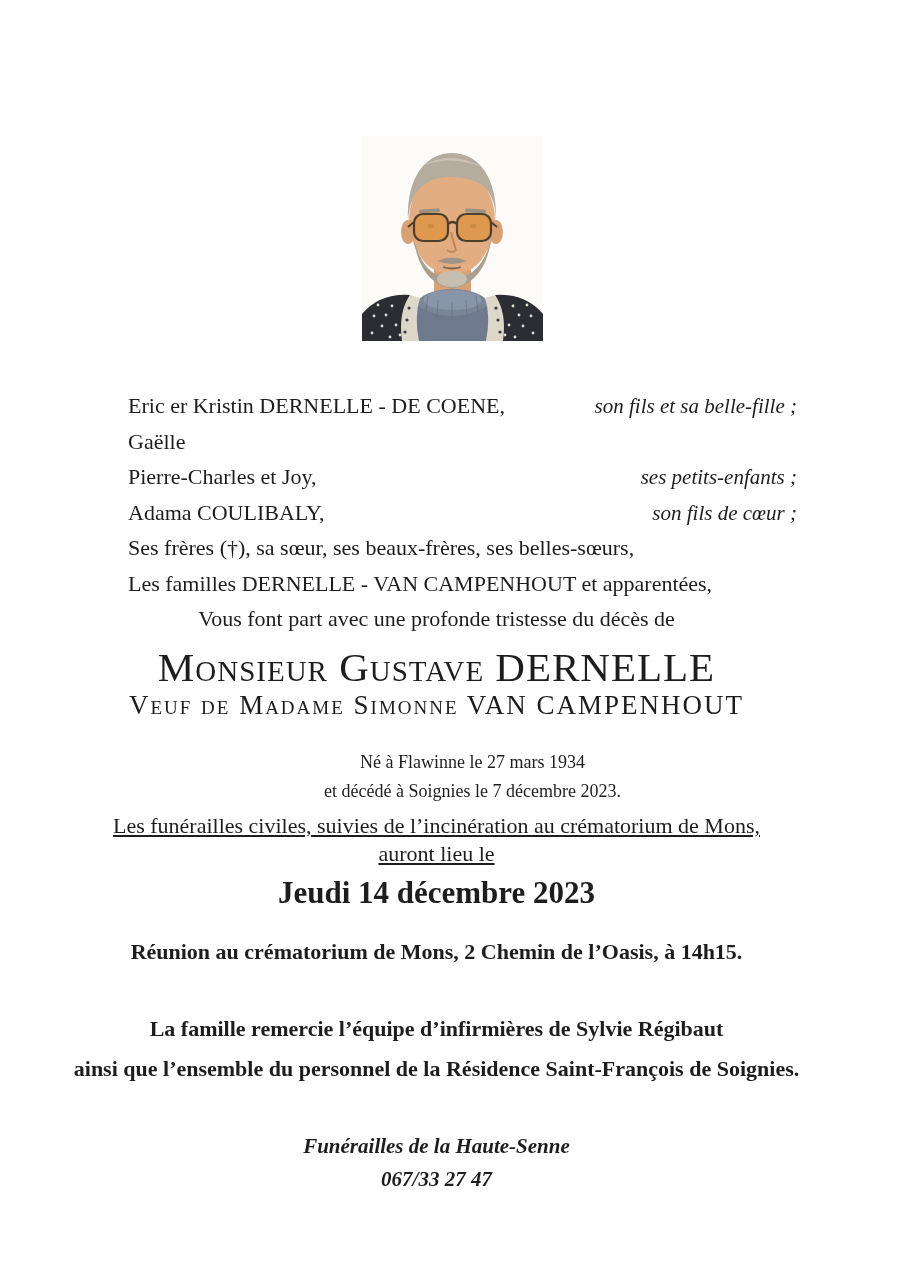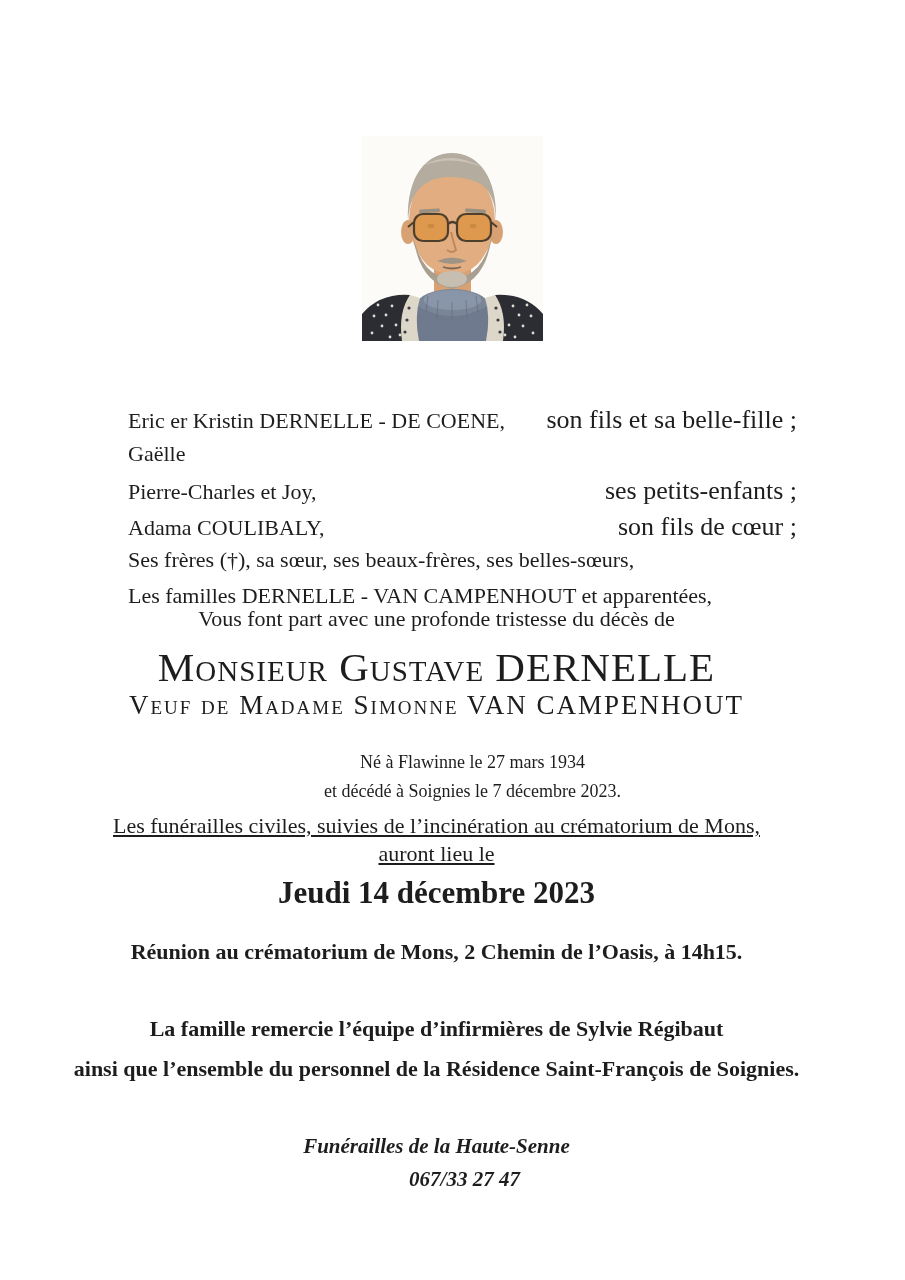--- a/index.html
+++ b/index.html
@@ -4,39 +4,39 @@
 <style>
   html,body { margin:0; padding:0; background:#ffffff; }
   .page {
     position:relative; width:905px; height:1280px; margin:0 auto;
     background:#ffffff; color:#1d1d1d; overflow:hidden;
     font-family:"Liberation Serif","DejaVu Serif",serif;
   }
   .photo { position:absolute; left:362px; top:136px; width:181px; height:205px; }
   .photo svg { display:block; width:100%; height:100%; }
 
-  .family-block { position:absolute; left:128px; top:405px; width:669px; }
+  .family-block { position:absolute; left:128px; top:393px; width:669px; }
   .family-row {
     display:flex; justify-content:space-between; align-items:baseline;
     height:35.5px; font-size:22px; white-space:nowrap;
   }
-  .family-row .relation { font-size:26px; }
+  .family-row .relation { font-style:italic; font-size:21px; }
 
   .center { position:absolute; left:0; width:873px; text-align:center; }
   .announcement      { top:606px;  font-size:22px; }
   .deceased-title    { top:643px;  font-size:41px; font-variant:small-caps; letter-spacing:1px; }
   .deceased-subtitle { top:690px;  font-size:27px; font-variant:small-caps; letter-spacing:2px; }
   .born-block        { top:748px;  font-size:18px; line-height:29px;margin-left:36px; }
   .ceremony-intro    { top:812px;  font-size:22px; line-height:28px;text-decoration:underline; }
   .ceremony-date     { top:875px;  font-size:31px; font-weight:bold; }
   .meeting           { top:939px;  font-size:22px; font-weight:bold; }
   .thanks-1          { top:1016px; font-size:22px; font-weight:bold; }
   .thanks-2          { top:1056px; font-size:22px; font-weight:bold; }
   .fh-name           { top:1134px; font-size:21px; font-weight:bold; font-style:italic; }
-  .fh-phone          { top:1167px; font-size:21px; font-weight:bold; font-style:italic;padding-left:28px; }
+  .fh-phone          { top:1167px; font-size:21px; font-weight:bold; font-style:italic; }
 </style>
 </head>
 <body>
 
 <div class="page">
 
   <div class="photo">
     <svg viewBox="0 0 181 205" xmlns="http://www.w3.org/2000/svg">
       <rect width="181" height="205" fill="#fcfbf8"></rect>
 

